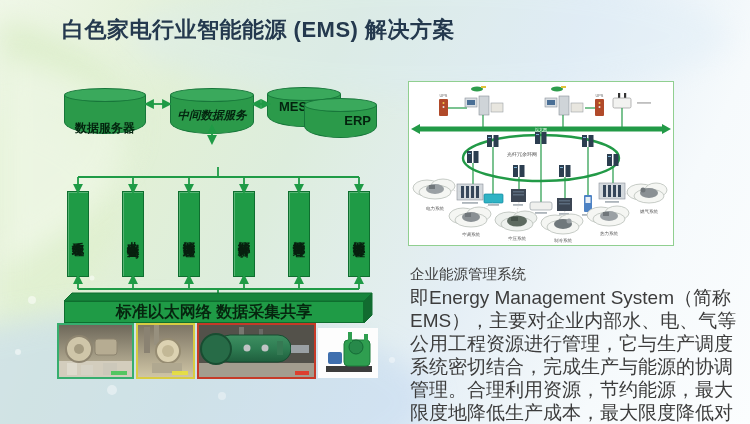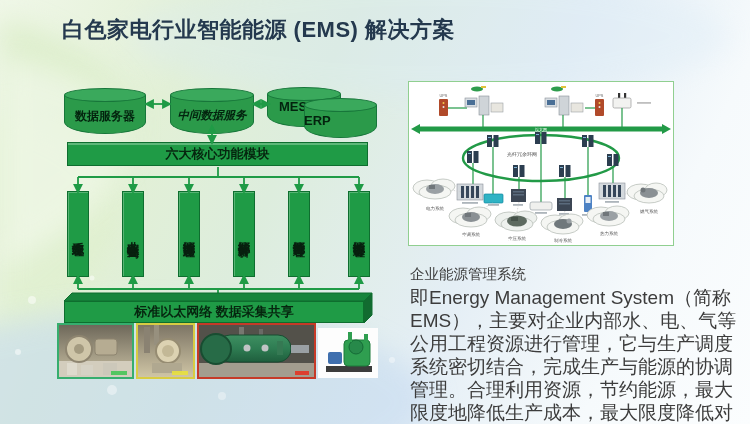--- a/index.html
+++ b/index.html
@@ -25,21 +25,21 @@
     text-align:center;font-weight:bold;color:#06260f;
     box-shadow:inset 0 2px 0 rgba(255,255,255,.28);}
   .module-box{position:absolute;width:22px;height:86px;background:#1f9b46;border:1px solid #0e6e2f;
     box-sizing:border-box;box-shadow:inset 1px 1px 0 rgba(255,255,255,.25);
     display:flex;align-items:center;justify-content:center;}
   .module-box span{writing-mode:vertical-rl;text-orientation:upright;
     font-size:12px;font-weight:bold;color:#08200f;letter-spacing:1px;line-height:1;}
 
   .net3d-front{position:absolute;left:64px;top:301px;width:300px;height:22px;background:#1f9b46;
     border:1px solid #0e6e2f;box-sizing:border-box;text-align:center;
-    font-size:13px;font-weight:bold;color:#06260f;line-height:20px;}
+    font-size:16px;font-weight:bold;color:#06260f;line-height:20px;}
 
   .arrows-svg{position:absolute;left:50px;top:80px;pointer-events:none;}
 
   
   .photo{position:absolute;box-sizing:border-box;overflow:hidden;}
   .photo svg{display:block;}
   .p1{left:57px;top:323px;width:77px;height:56px;border:2px solid #36ae6e;}
   .p2{left:136px;top:323px;width:59px;height:56px;border:2px solid #d8cc42;}
   .p3{left:197px;top:323px;width:119px;height:56px;border:2px solid #c63a28;}
   .p4{left:318px;top:328px;width:60px;height:50px;background:#fdfdfd;}
@@ -80,39 +80,38 @@
       <circle cx="18" cy="352" r="3" opacity="0.5"></circle>
       <circle cx="392" cy="360" r="3" opacity="0.4"></circle>
     </g>
   </svg>
 
   <div class="slide-title">白色家电行业智能能源 (EMS) 解决方案</div>
 
   <div class="cyl" style="left:64px;top:88px;width:82px;height:46px;">
     <div class="c-body"></div>
     <div class="c-top"></div>
-    <div class="c-label" style="top:20px;">数据服务器</div>
+    <div class="c-label" style="top:32px;">数据服务器</div>
   </div>
   <div class="cyl" style="left:170px;top:88px;width:84px;height:46px;font-style:italic;">
     <div class="c-body"></div>
     <div class="c-top"></div>
     <div class="c-label" style="top:20px;font-size:11.5px;">中间数据服务</div>
   </div>
   <div class="cyl" style="left:267px;top:87px;width:74px;height:40px;">
     <div class="c-body"></div>
     <div class="c-top"></div>
     <div class="c-label" style="top:12px;text-align:left;padding-left:12px;font-size:13px;">MES</div>
   </div>
   <div class="cyl" style="left:304px;top:98px;width:73px;height:40px;">
     <div class="c-body"></div>
     <div class="c-top"></div>
-    <div class="c-label" style="top:15px;text-align:left;padding-right:28px;font-size:13px;">ERP</div>
-  </div>
-
-  <div class="gbar" style="left:67px;top:142px;width:301px;height:24px;font-size:13px;line-height:22px;">六大核心功能模块</div>
+    <div class="c-label" style="top:15px;text-align:right;padding-right:6px;font-size:13px;">ERP</div>
+  </div>
+
 
   <div class="module-box" style="left:67px;top:191px;">
       <span>系统管理</span>
     </div>
   <div class="module-box" style="left:122px;top:191px;">
       <span>业务综合查询</span>
     </div>
   <div class="module-box" style="left:178px;top:191px;">
       <span>能源调度管理</span>
     </div>

